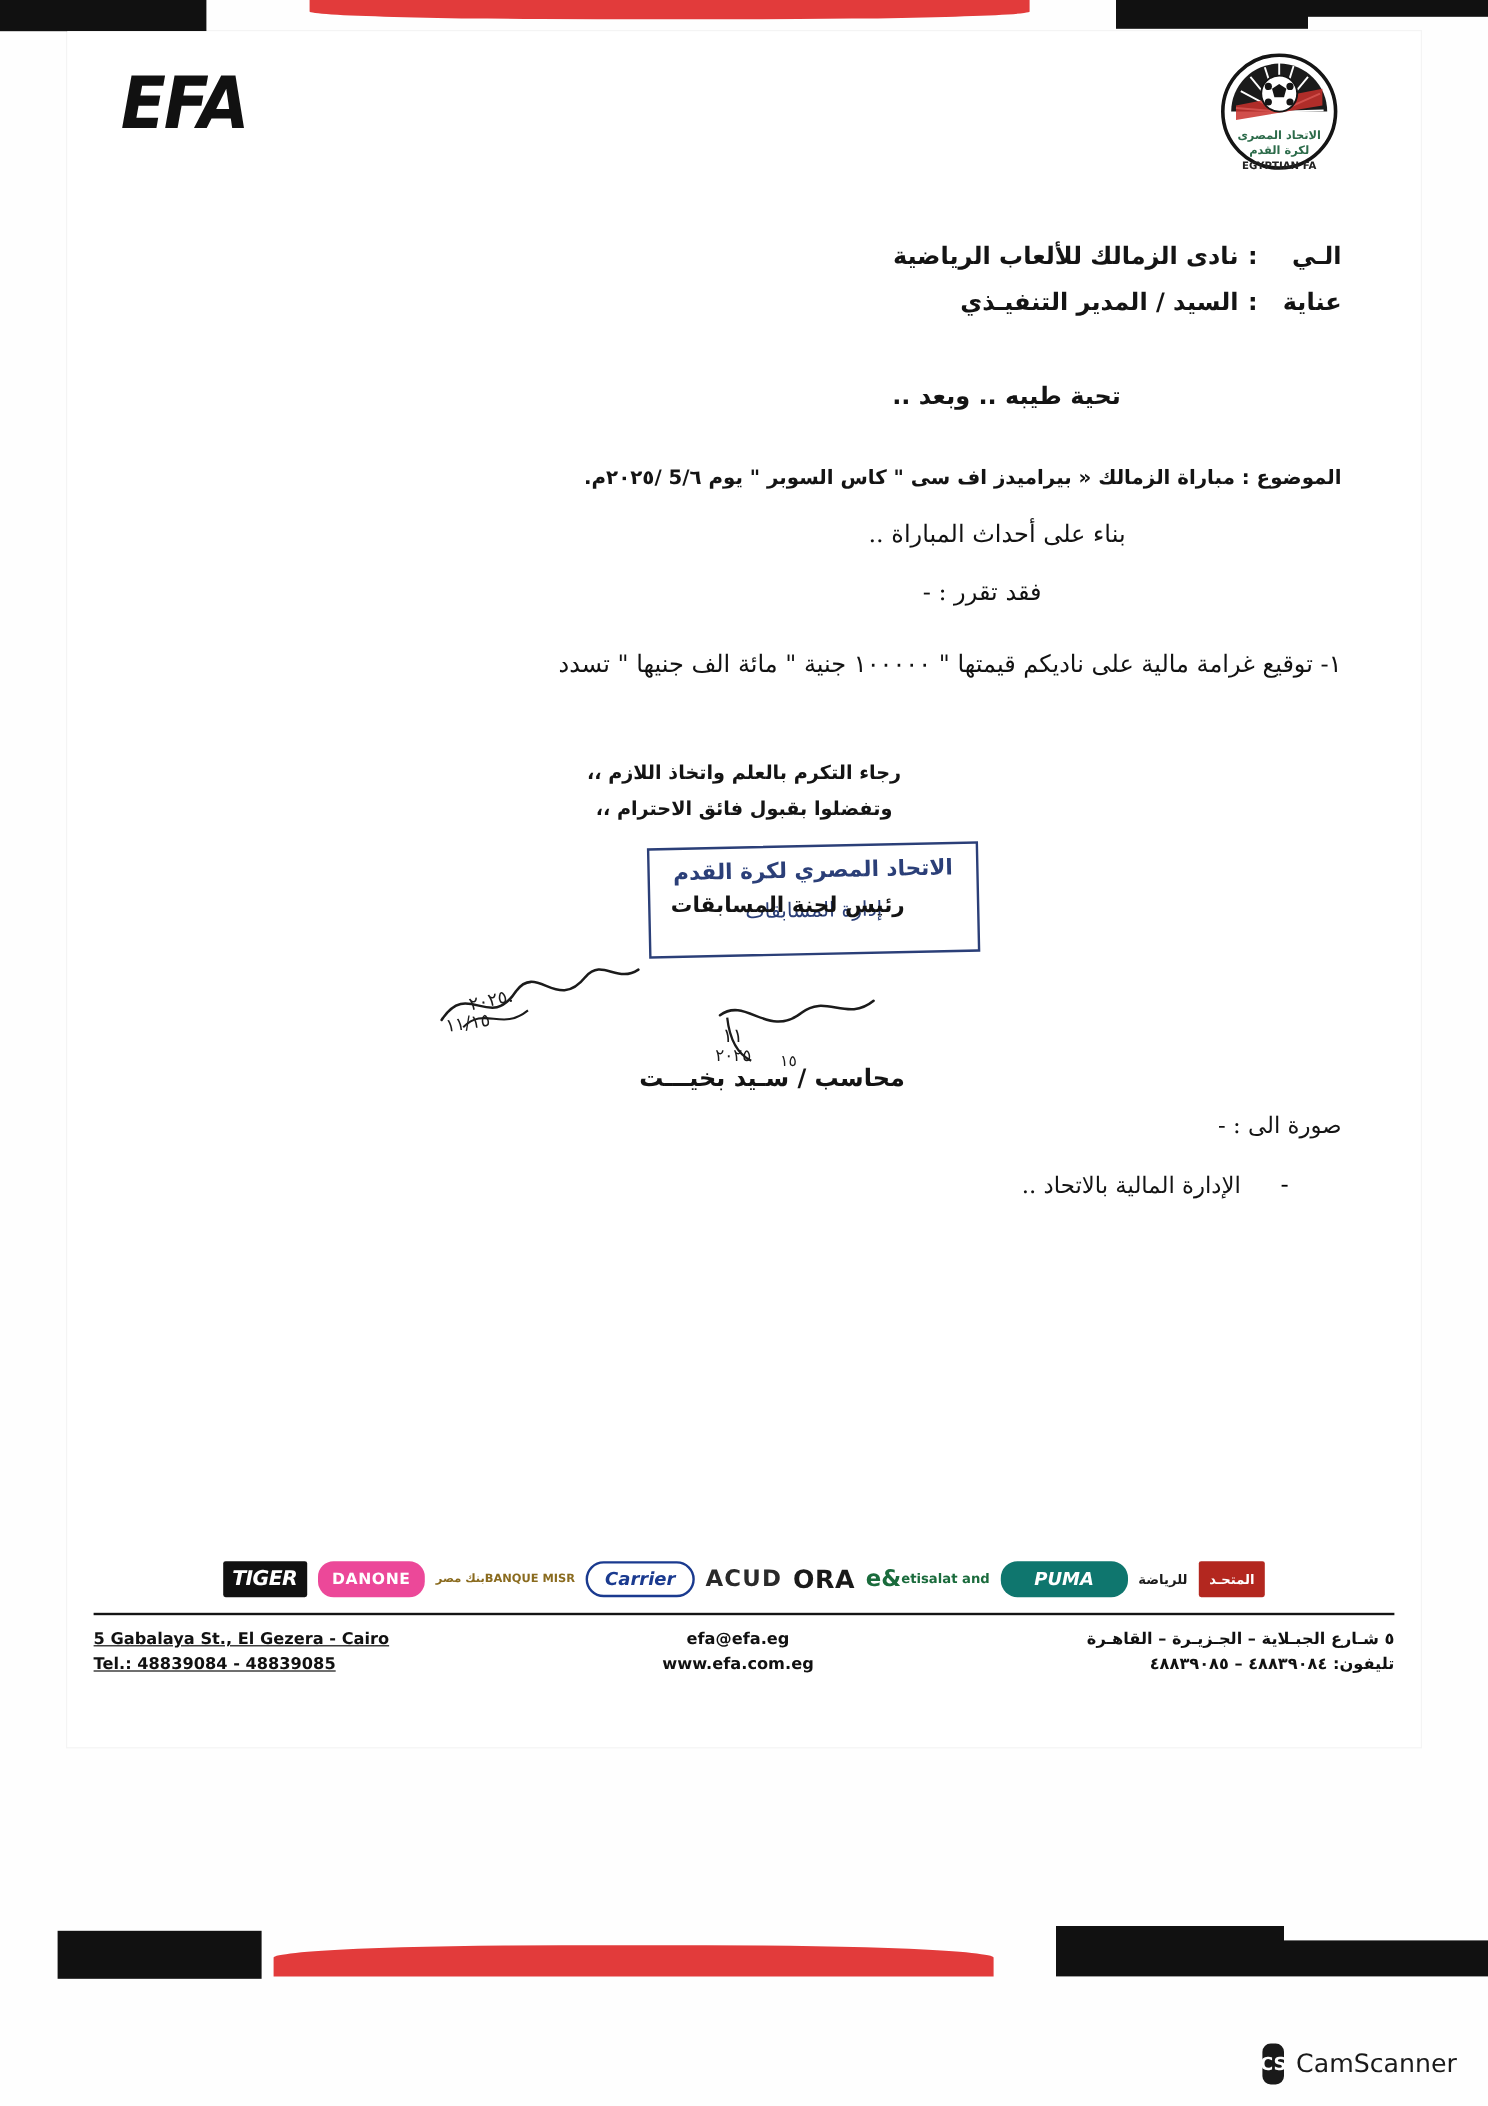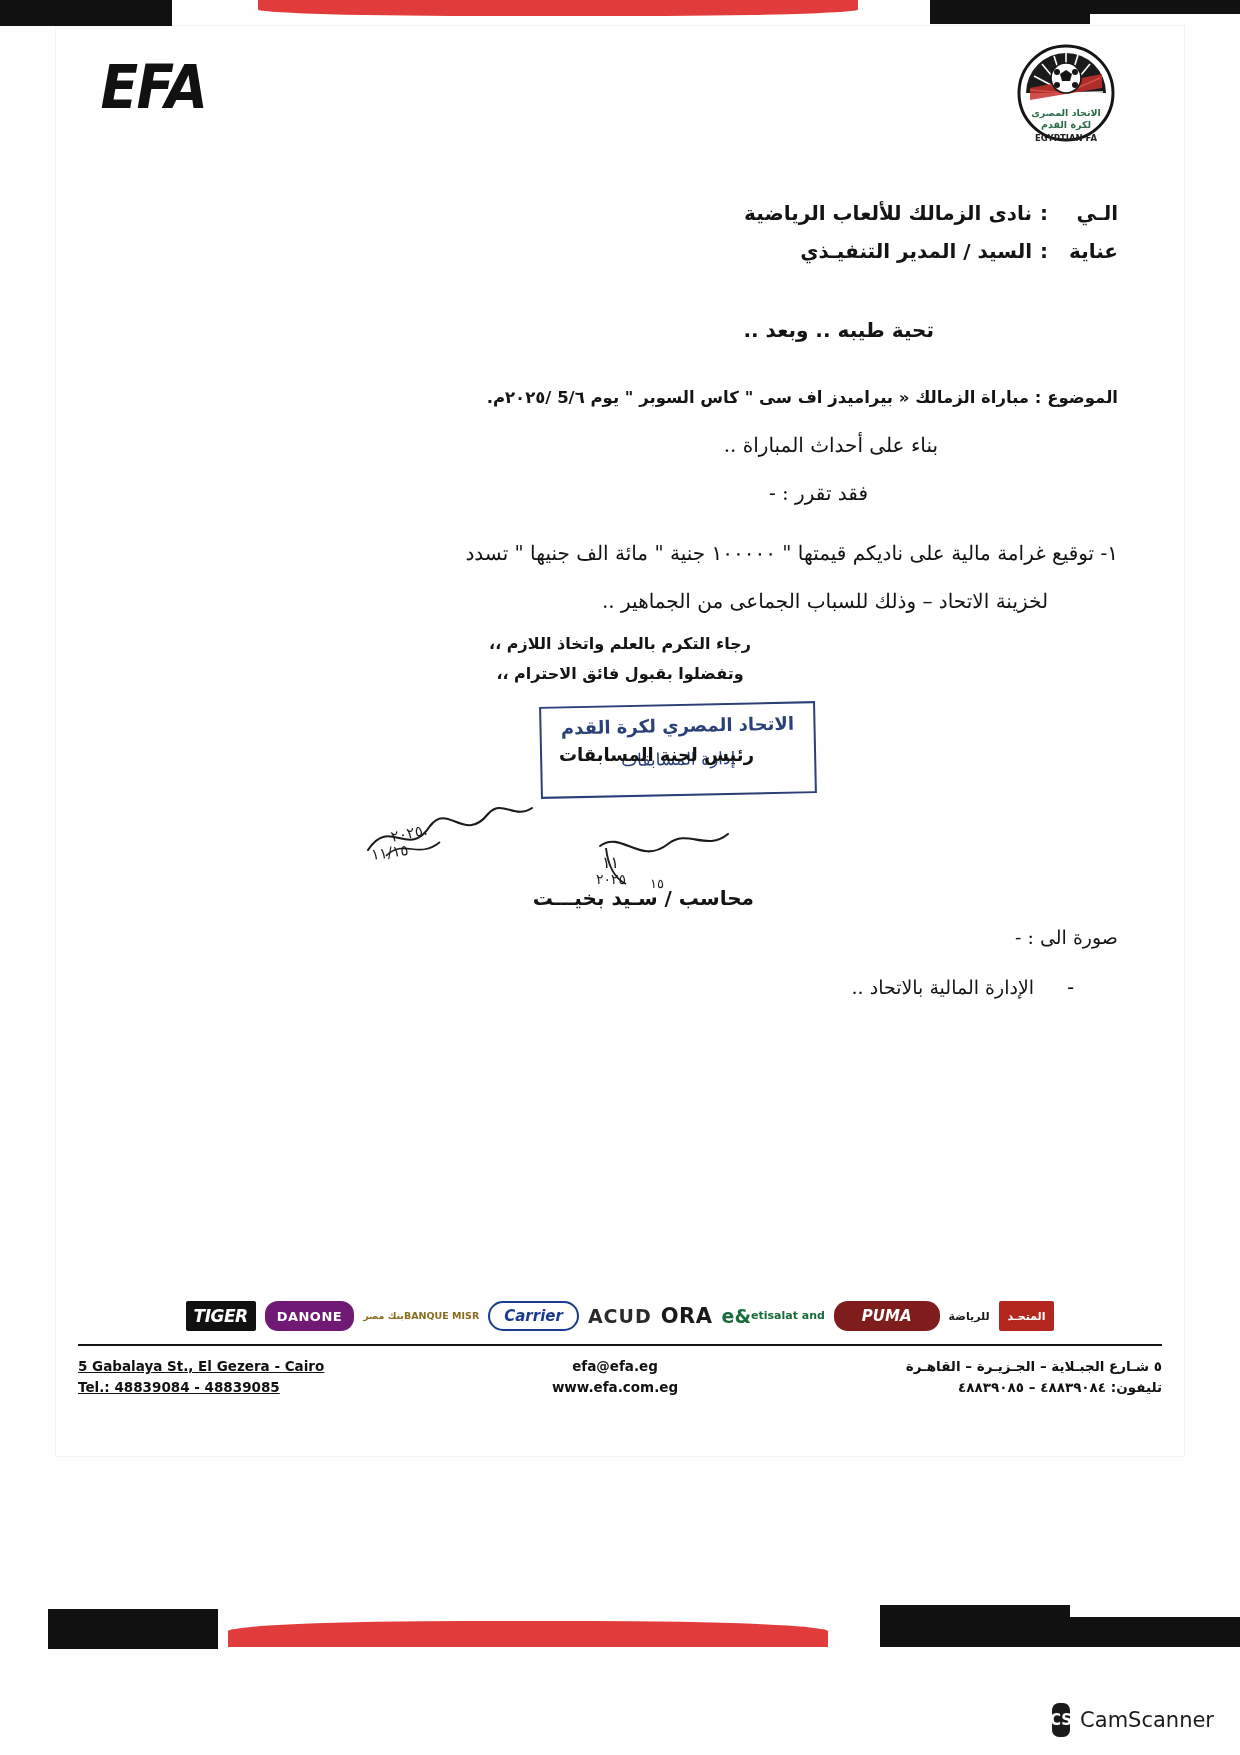--- a/index.html
+++ b/index.html
@@ -142,33 +142,33 @@
     display: flex; align-items: center; justify-content: center;
     height: 30px; font-weight: bold; font-size: 12px;
     color: #1a1a1a; white-space: nowrap;
   }
   .sp-tiger {
     background: #111; color: #fff; padding: 2px 8px;
     font-style: italic; font-size: 17px; letter-spacing: -0.5px;
     border-radius: 2px;
   }
   .sp-danone {
-    background: #701a75; color: #fff; padding: 4px 12px;
+    background: #ec4899; color: #fff; padding: 4px 12px;
     border-radius: 13px; font-size: 13px; letter-spacing: 0.5px;
   }
   .sp-banque { color: #8a6b1f; font-size: 9.5px; line-height:1.05; text-align:center; }
   .sp-carrier {
     border: 2px solid #1a3a8f; color: #1a3a8f; border-radius: 16px;
     padding: 3px 14px; font-style: italic; font-size: 15px;
   }
   .sp-acud { color: #2a2a2a; font-size: 19px; letter-spacing: 1px; }
   .sp-ora { color: #1a1a1a; font-size: 21px; letter-spacing: 0.5px; }
   .sp-etisalat { color: #1a6b3c; font-size: 11px; text-align:center; line-height:1.1; }
   .sp-etisalat b { font-size: 19px; display:block; }
-  .sp-puma { background: #7f1d1d; color: #fff; padding: 4px 28px; font-size: 15px; font-style: italic; border-radius: 14px; }
+  .sp-puma { background: #0f766e; color: #fff; padding: 4px 28px; font-size: 15px; font-style: italic; border-radius: 14px; }
   .sp-sport { color: #1a1a1a; font-size: 11px; }
   .sp-bank {
     background: #b3271f; color: #fff; padding: 3px 9px; font-size: 11px; border-radius: 2px;
   }
 
   .foot-rule {
     position: absolute; left: 22px; right: 22px; top: 1318px;
     height: 2px; background: #141414;
   }
 
@@ -260,21 +260,20 @@
     </div>
 
     <div class="greet">تحية طيبه ..  وبعد ..</div>
 
     <div class="subject">الموضوع : مباراة الزمالك « بيراميدز اف سى "  كاس السوبر " يوم 5/٦ /٢٠٢٥م.</div>
 
     <div class="body-wrap">
       <div class="body-line ind-1">بناء على أحداث المباراة ..</div>
       <div class="body-line ind-2">فقد تقرر : -</div>
       <div class="body-line item">١-  توقيع غرامة مالية على ناديكم قيمتها " ١٠٠٠٠٠ جنية " مائة الف جنيها " تسدد</div>
-      <div class="body-line item-cont">لخزينة الاتحاد   – وذلك للسباب الجماعى من الجماهير   ..</div>
     </div>
 
     <div class="closing">
       <div>رجاء التكرم بالعلم واتخاذ اللازم ،،</div>
       <div>وتفضلوا بقبول فائق الاحترام ،،</div>
     </div>
 
     <div class="stamp">
       <div class="l1">الاتحاد المصري لكرة القدم</div>
       <div class="l2">إدارة المسابقات</div>

